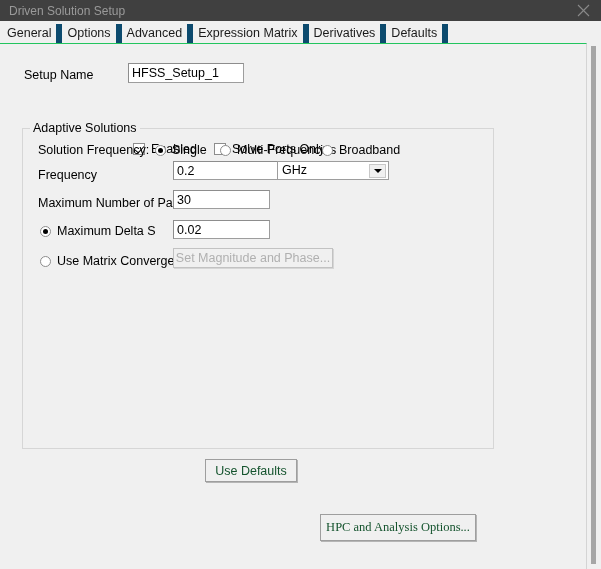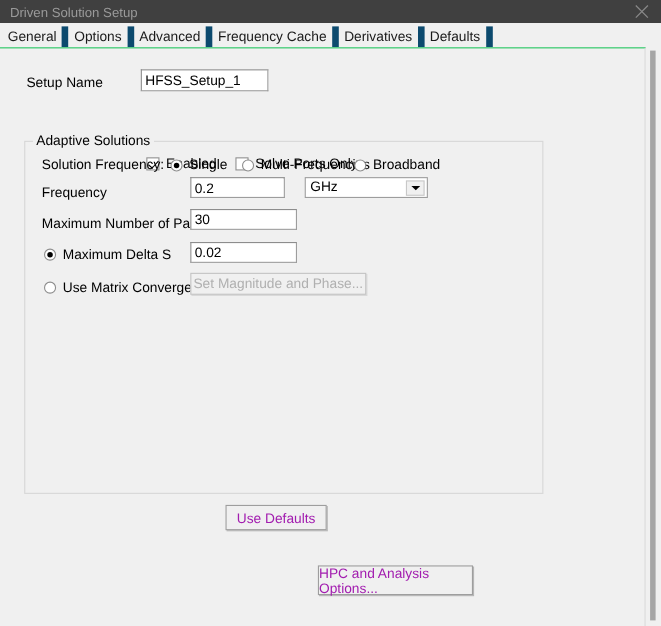--- a/index.html
+++ b/index.html
@@ -238,21 +238,21 @@
   }
 
   
   .btn {
     position: absolute;
     background: #f0f0f0;
     border: 1px solid #9e9e9e;
     box-sizing: border-box;
     font-family: "Liberation Sans", sans-serif;
     font-size: 12.5px;
-    color: #a21caf;
+    color: #14532d;
     display: flex;
     align-items: center;
     justify-content: center;
     cursor: default;
     box-shadow: 1px 1px 0 #b5b5b5;
   }
   .btn.disabled {
     color: #b0b0b0;
     border-color: #c2c2c2;
     box-shadow: 1px 1px 0 #d6d6d6;
@@ -278,21 +278,21 @@
     <div class="tab active">
       <span>General</span>
     </div>
     <div class="tab">
       <span>Options</span>
     </div>
     <div class="tab">
       <span>Advanced</span>
     </div>
     <div class="tab">
-      <span>Frequency Cache</span>
+      <span>Expression Matrix</span>
     </div>
     <div class="tab">
       <span>Derivatives</span>
     </div>
     <div class="tab">
       <span>Defaults</span>
     </div>
   </div>
 </div>
 
@@ -326,21 +326,21 @@
     <span class="rbox"></span>
     <span class="rb-label">Multi-Frequencies</span>
   </div>
 
   <div class="radio-wrap" style="left:322px; top:99px;">
     <span class="rbox"></span>
     <span class="rb-label">Broadband</span>
   </div>
 
   <div class="lbl" style="left:38px; top:124px;">Frequency</div>
-  <input class="textbox" type="text" style="left: 173px; top: 117px; width: 86px; height: 19px;" value="0.2">
+  <input class="textbox" type="text" style="left: 173px; top: 117px; width: 105px; height: 19px;" value="0.2">
   <div class="combo" style="left:277px; top:117px; width:112px; height:19px;">
     <span class="combo-text">GHz</span>
     <span class="combo-arrow">
       <span class="caret"></span>
     </span>
   </div>
 
   <div class="lbl" style="left:38px; top:152px;">Maximum Number of Passes</div>
   <input class="textbox" type="text" style="left: 173px; top: 146px; width: 97px; height: 19px;" value="30">
 
@@ -355,21 +355,21 @@
     <span class="rb-label">Use Matrix Convergence</span>
   </div>
   <div class="btn disabled" style="left:173px; top:204px; width:160px; height:20px;">
     <span>Set Magnitude and Phase...</span>
   </div>
 
   <div class="btn" style="left:205px; top:415px; width:92px; height:23px;">
     <span>Use Defaults</span>
   </div>
 
-  <div class="btn" style="left:289px; top:470px; width:141px; height:27px;">
+  <div class="btn" style="left:320px; top:470px; width:156px; height:27px;font-family:Liberation Serif, serif;">
     <span>HPC and Analysis Options...</span>
   </div>
 
 </div>
 
 <div class="vscroll">
   <div class="vscroll-thumb"></div>
 </div>
 
 </body></html>

